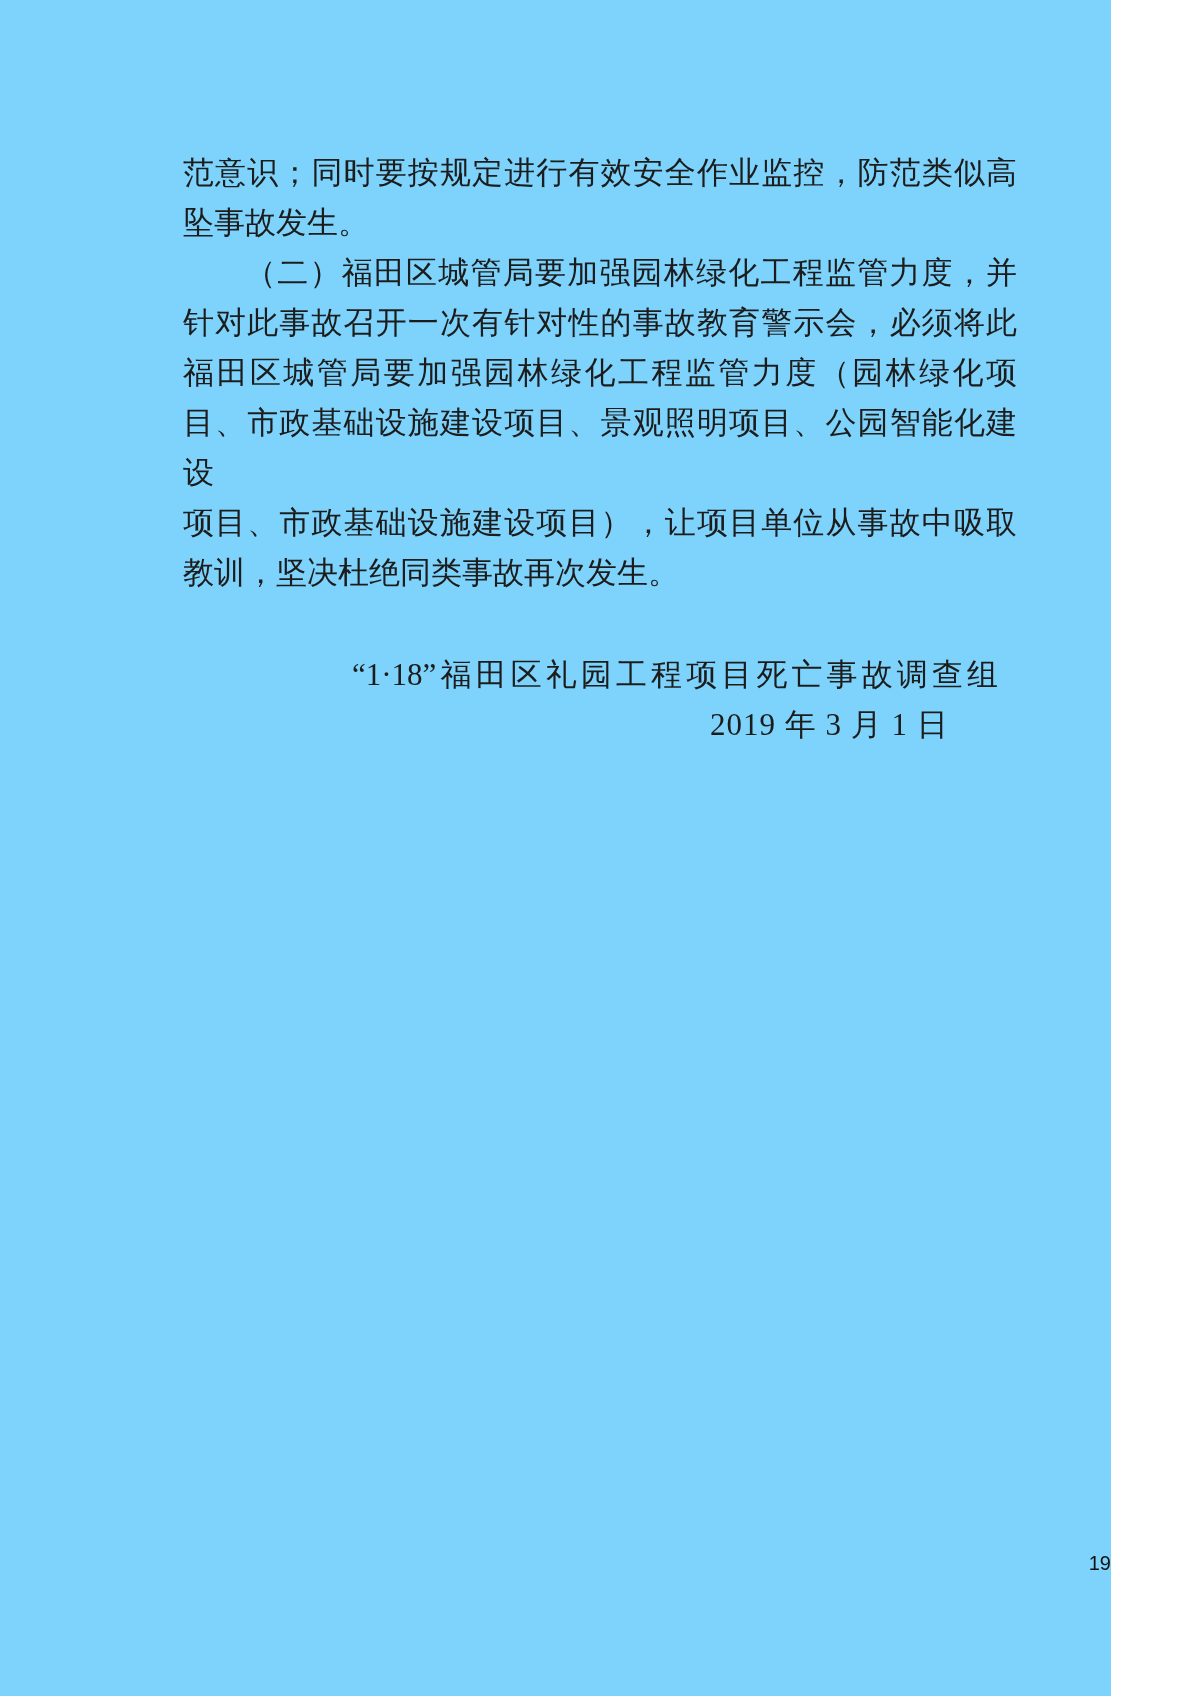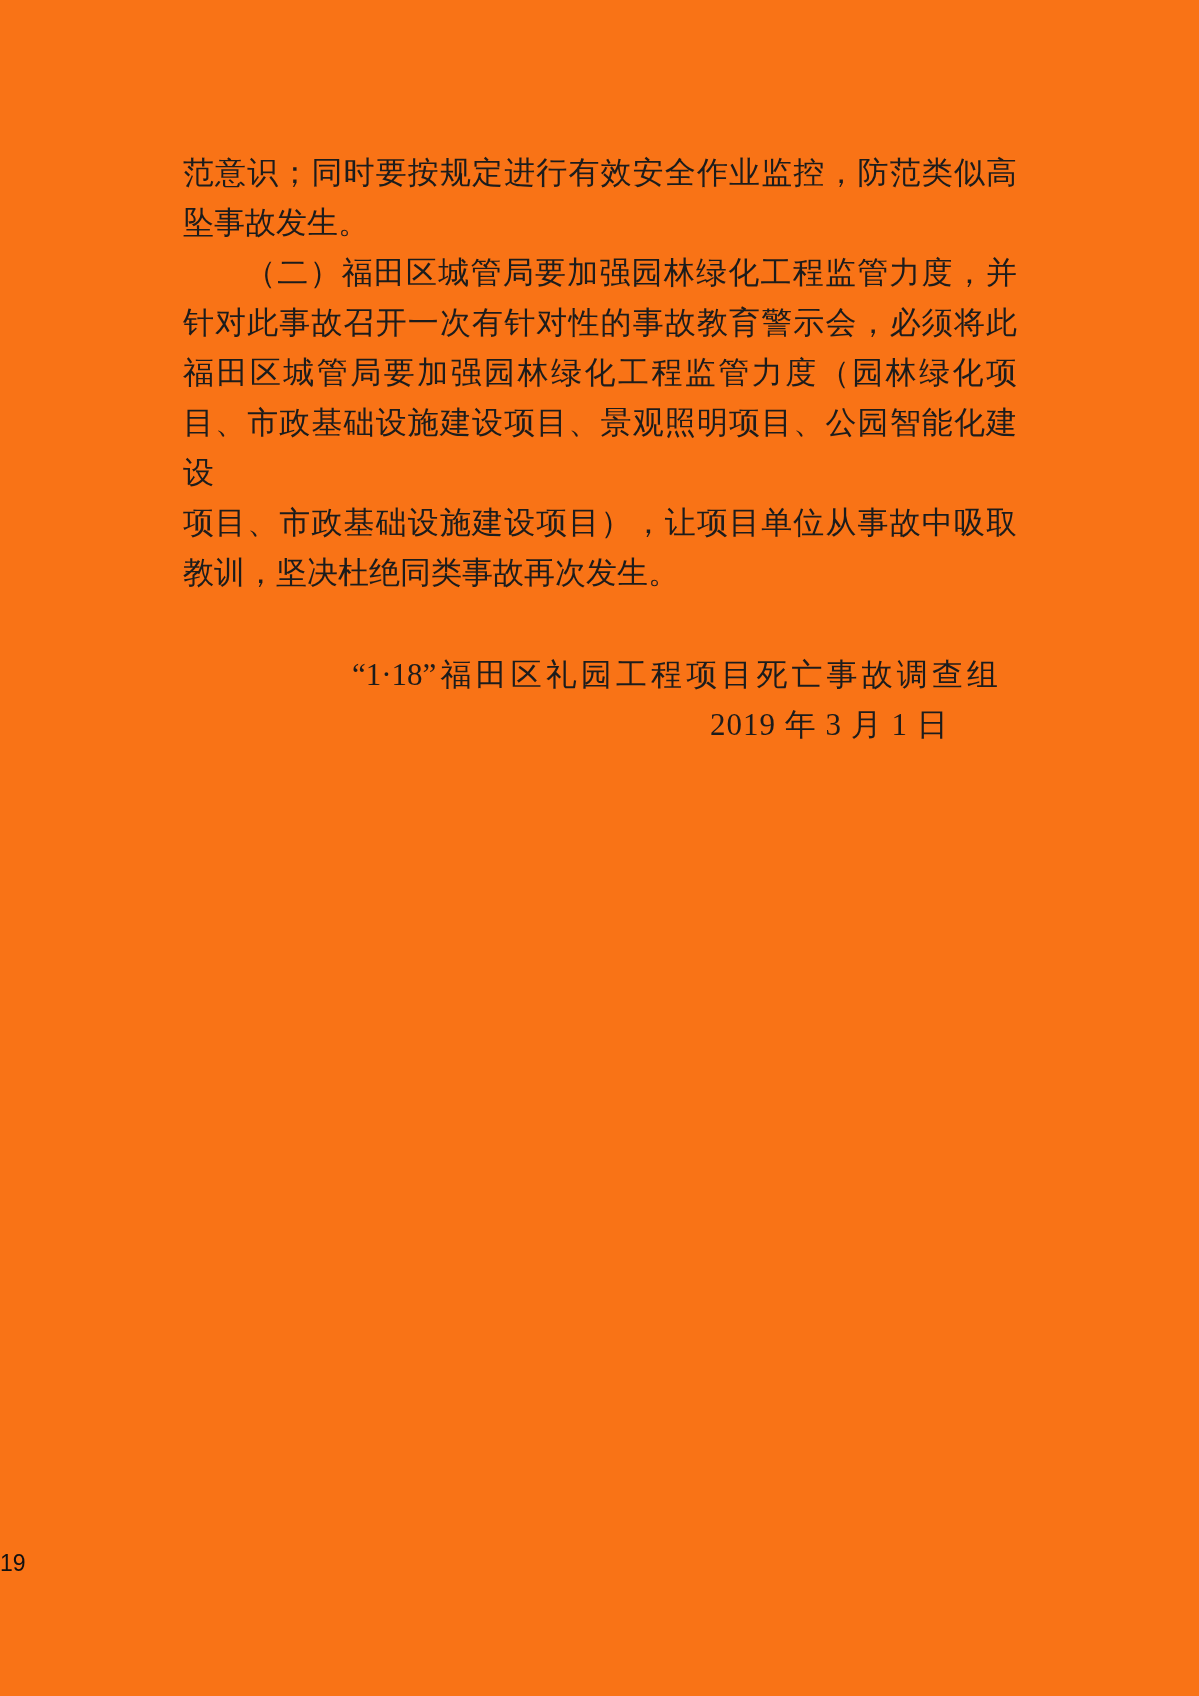--- a/index.html
+++ b/index.html
@@ -2,23 +2,23 @@
 <html><head>
 <meta charset="utf-8">
 <style>
   html, body {
     margin: 0;
     padding: 0;
     background: #ffffff;
   }
   .page {
     position: relative;
-    width: 1199px;
+    width: 1111px;
     height: 1696px;
-    background: #f97316;
+    background: #7dd3fc;
     color: #1c1c1c;
     font-family: "Liberation Serif", serif;
     overflow: hidden;
   }
   .body-text {
     position: absolute;
     left: 183px;
     top: 148px;
     width: 834px;
     font-size: 31px;
@@ -54,23 +54,23 @@
     font-size: 31px;
     line-height: 50px;
     letter-spacing: 1px;
     white-space: nowrap;
   }
   .page-number {
     position: absolute;
     left: 0;
     top: 1548px;
     width: 100%;
-    text-align: left;
+    text-align: right;
     font-family: "Liberation Sans", sans-serif;
-    font-size: 23px;
+    font-size: 20px;
     line-height: 30px;
     color: #111111;
   }
 </style>
 </head>
 <body>
 
 <div class="page">
 
   <div class="body-text">

